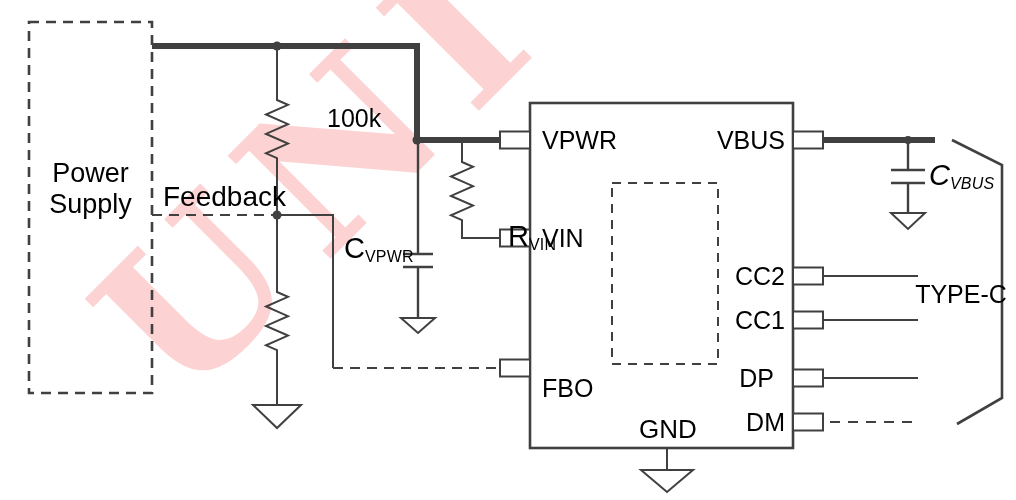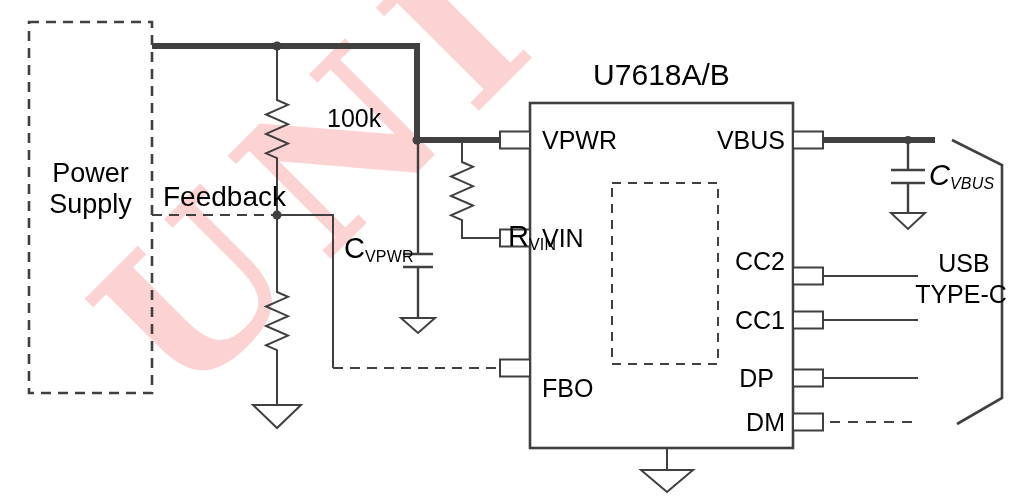--- a/index.html
+++ b/index.html
@@ -110,29 +110,28 @@
   <div class="lbl feedback" style="left:163px;top:185px;">Feedback</div>
 
   <div class="lbl" style="left:294px;top:103px;margin-left:33px;">100k</div>
 
   <div class="lbl comp" style="left:344px;top:233px;"><span>C</span><span class="sub">VPWR</span></div>
 
   <div class="lbl comp" style="left:508px;top:177px;margin-top:44px;"><span>R</span><span class="sub">VIN</span></div>
 
   <div class="lbl comp" style="left:929px;top:160px;font-style:italic;"><span>C</span><span class="sub">VBUS</span></div>
 
-  <div class="lbl title center" style="left:530px;top:60px;width:263px;">U7618A/B</div>
 
   <div class="lbl" style="left:542px;top:125px;">VPWR</div>
   <div class="lbl" style="left:542px;top:223px;">VIN</div>
   <div class="lbl" style="left:542px;top:373px;">FBO</div>
 
   <div class="lbl right" style="right:231px;top:125px;">VBUS</div>
-  <div class="lbl right" style="right:231px;top:246px;">CC2</div>
+  <div class="lbl right" style="right:231px;top:261px;">CC2</div>
   <div class="lbl right" style="right:231px;top:305px;">CC1</div>
   <div class="lbl right" style="right:242px;top:363px;">DP</div>
   <div class="lbl right" style="right:231px;top:407px;">DM</div>
 
+  <div class="lbl gnd center" style="left:618px;top:414px;width:100px;">GND</div>
 
-  <div class="lbl center" style="left:914px;top:248px;width:100px;">USB</div>
   <div class="lbl center" style="left:901px;top:279px;width:120px;">TYPE-C</div>
 
 </div>
 
 </body></html>

